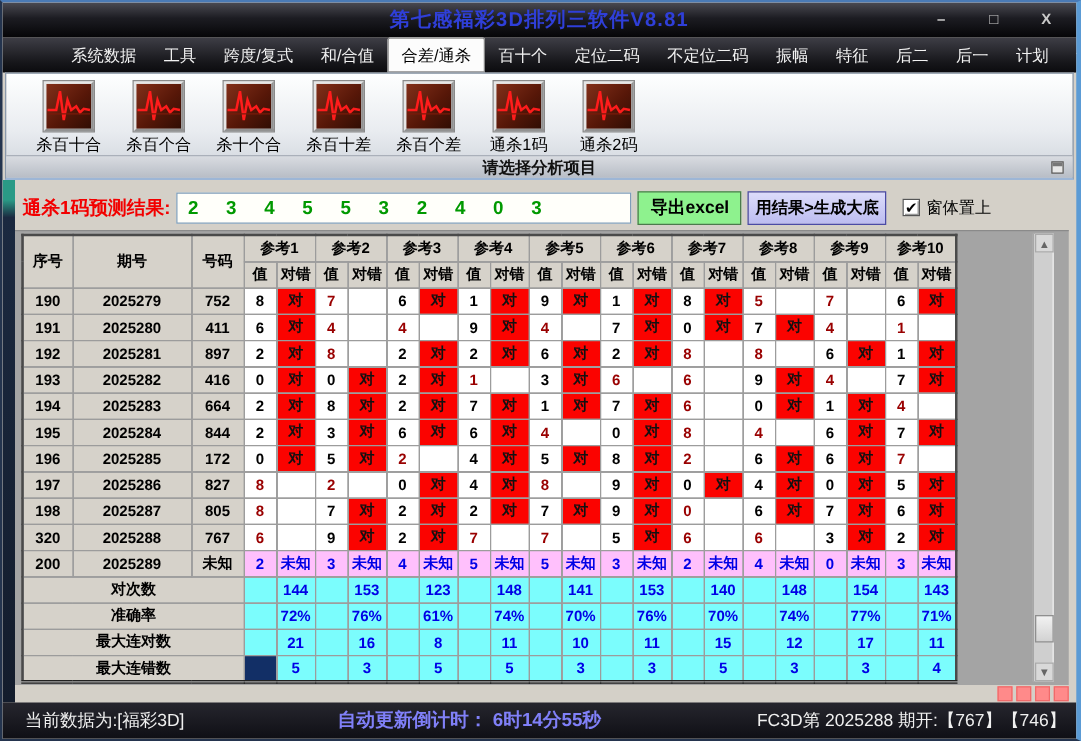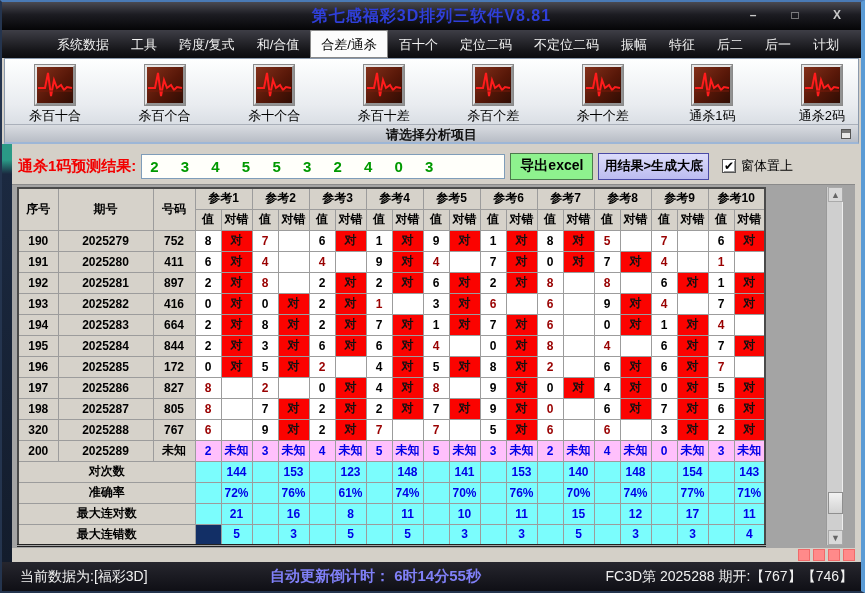--- a/index.html
+++ b/index.html
@@ -27,21 +27,21 @@
     background:linear-gradient(#3e3e46,#17171b 70%,#0b0b0e);
     display:flex; align-items:stretch; padding-left:44px; }
   .menu-item{ color:#f2f2f2; font-size:13px; padding:6px 11px 0 11px; white-space:nowrap; }
   .menu-item.active{ background:#fcfcfc; color:#000; border-radius:2px 2px 0 0;
     box-shadow:0 0 0 1px #888 inset; }
 
   
   .ribbon{ position:absolute; left:2px; top:56px; right:2px; height:86px;
     background:linear-gradient(#feffff,#e9ecf0 55%,#ccd2da);
     border:1px solid #8a99ac; border-bottom:2px solid #9db6d6; }
-  .tools{ display:flex; padding:6px 0 0 14px;justify-content:space-between; }
+  .tools{ display:flex; padding:6px 0 0 14px; }
   .tool{ display:flex; flex-direction:column; align-items:center; width:72px;
     background:transparent; border:none; cursor:default; }
   .tool-icon{ width:40px; height:40px; border:2px outset #e6e6e6; outline:1px solid #8a8a8a;
     background:linear-gradient(135deg,#83301a,#571708 55%,#300d04); display:block; }
   .tool-icon svg{ display:block; }
   .tool-label{ margin-top:2px; font-size:13px; color:#000; white-space:nowrap; }
   .groupbar{ position:absolute; left:0; right:0; bottom:0; height:18px;
     background:linear-gradient(#d9dce1,#b8bdc6); border-top:1px solid #aab0ba;
     text-align:center; }
   .grouplabel{ font-size:13px; font-weight:bold; color:#111; line-height:18px; }
@@ -187,29 +187,20 @@
           </span>
           <span class="tool-label">杀百个差</span>
         </button>
         <button class="tool">
           <span class="tool-icon">
             <svg width="36" height="36" viewBox="0 0 36 36">
               <polyline points="1,21 8,21 11,6 14,29 17,13 20,21 24,18 27,23 30,20 35,21" fill="none" stroke="#ff1c1c" stroke-width="2"></polyline>
               <polyline points="1,24 35,24" fill="none" stroke="#7a1a0a" stroke-width="1"></polyline>
             </svg>
           </span>
-          <span class="tool-label">杀十个差</span>
-        </button>
-        <button class="tool">
-          <span class="tool-icon">
-            <svg width="36" height="36" viewBox="0 0 36 36">
-              <polyline points="1,21 8,21 11,6 14,29 17,13 20,21 24,18 27,23 30,20 35,21" fill="none" stroke="#ff1c1c" stroke-width="2"></polyline>
-              <polyline points="1,24 35,24" fill="none" stroke="#7a1a0a" stroke-width="1"></polyline>
-            </svg>
-          </span>
           <span class="tool-label">通杀1码</span>
         </button>
         <button class="tool">
           <span class="tool-icon">
             <svg width="36" height="36" viewBox="0 0 36 36">
               <polyline points="1,21 8,21 11,6 14,29 17,13 20,21 24,18 27,23 30,20 35,21" fill="none" stroke="#ff1c1c" stroke-width="2"></polyline>
               <polyline points="1,24 35,24" fill="none" stroke="#7a1a0a" stroke-width="1"></polyline>
             </svg>
           </span>
           <span class="tool-label">通杀2码</span>

